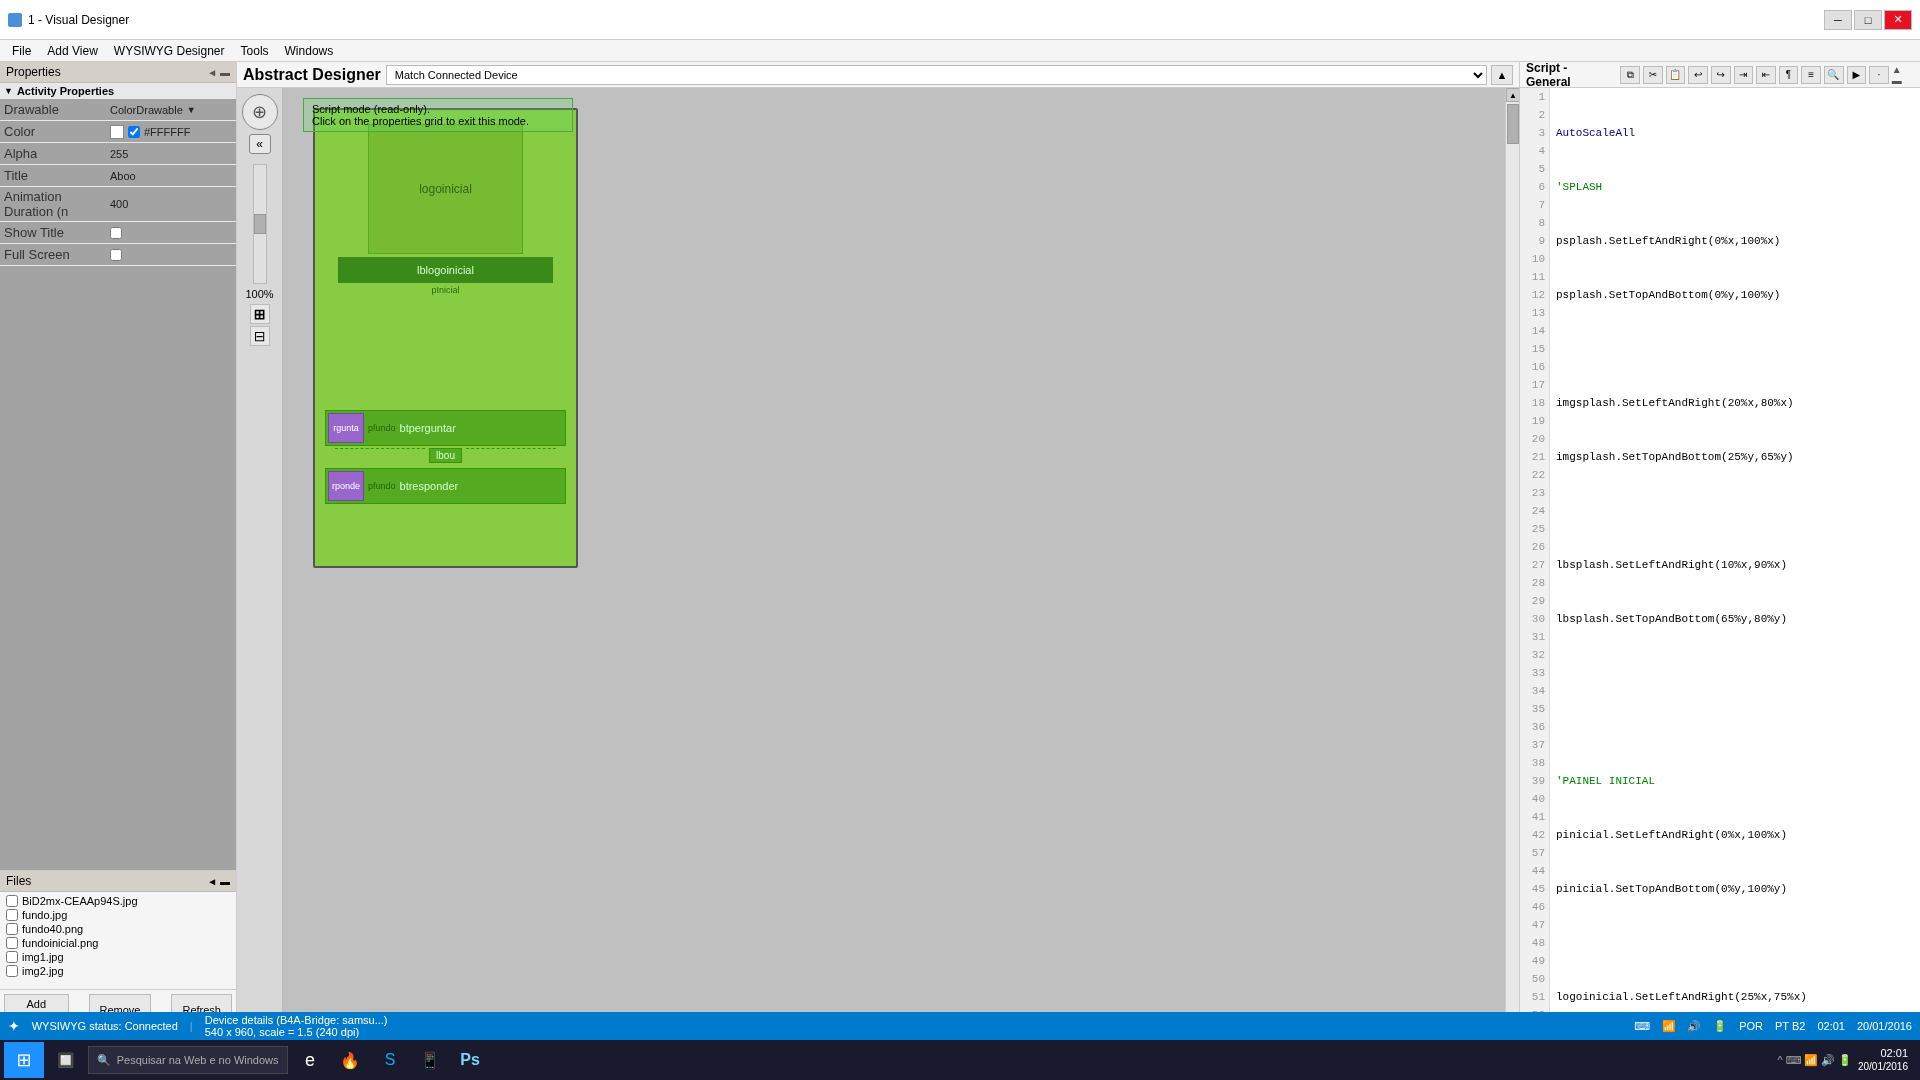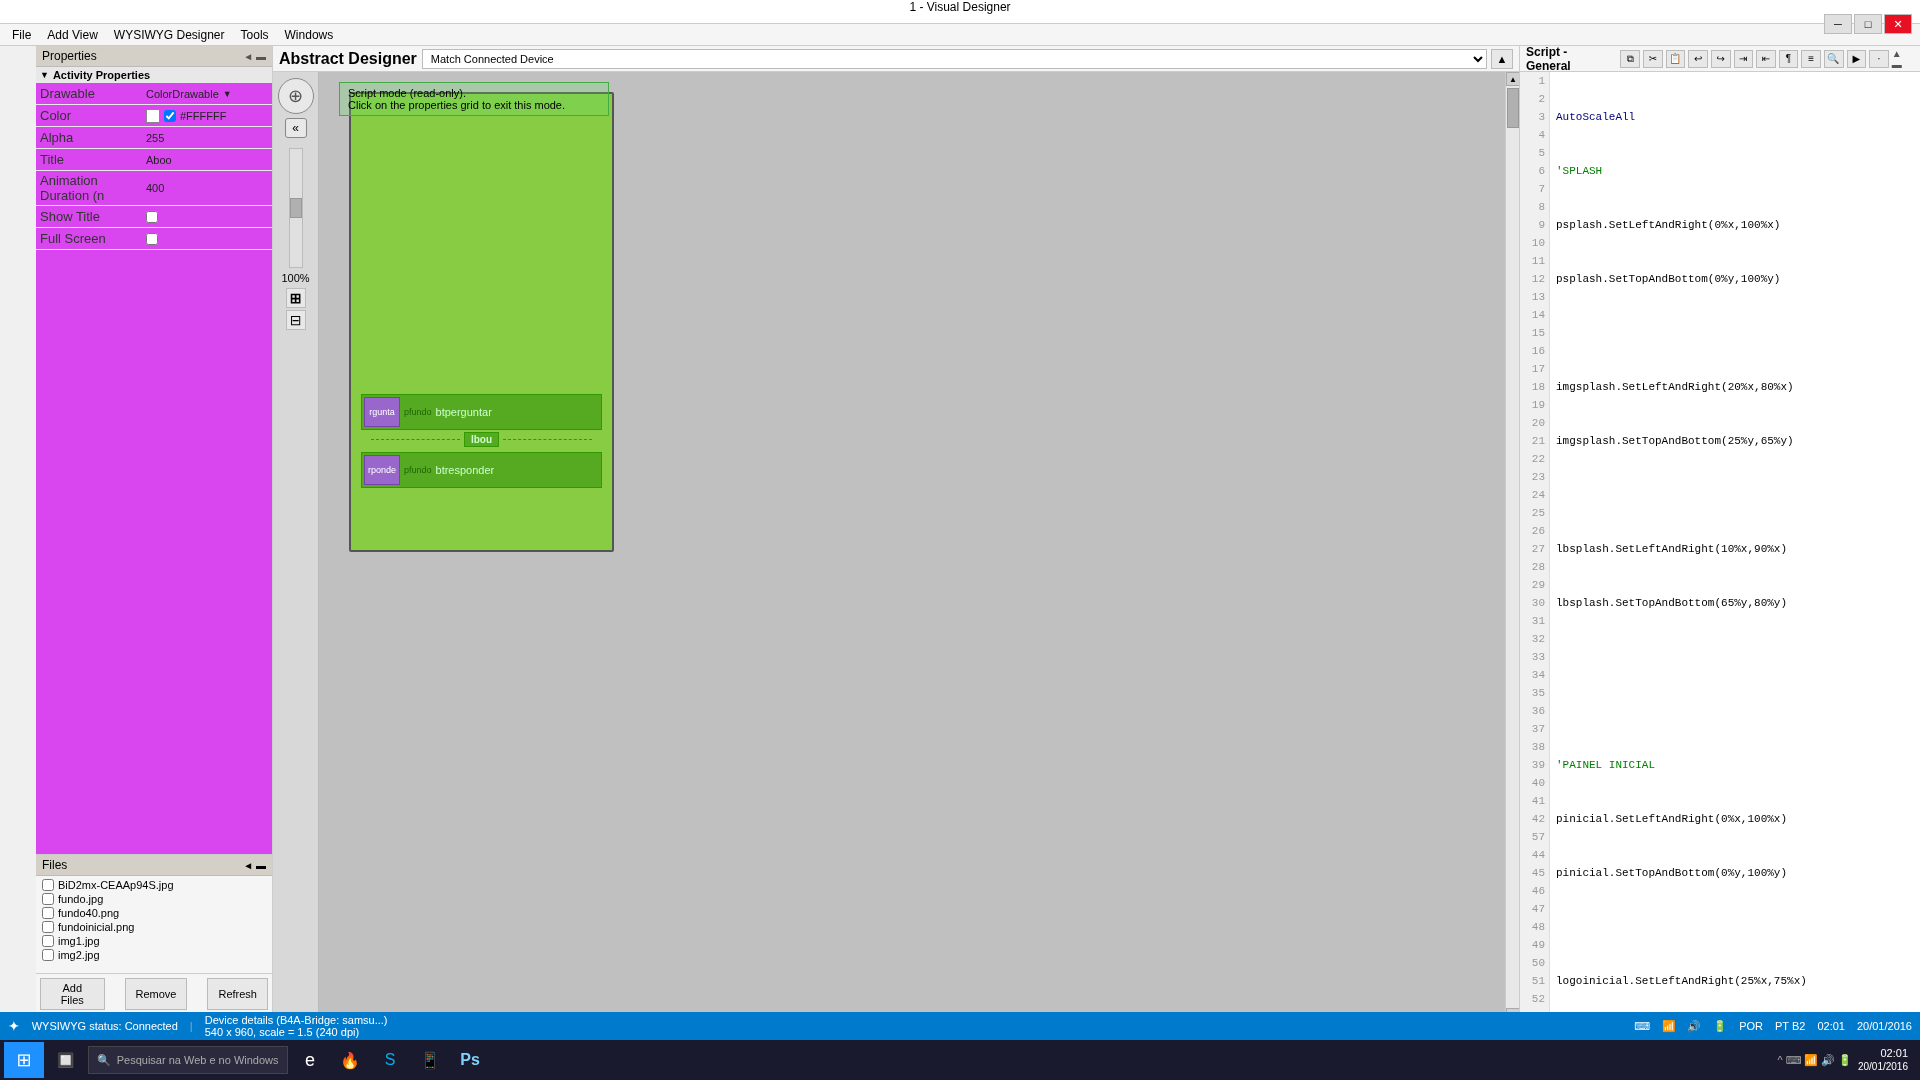--- a/index.html
+++ b/index.html
@@ -2,26 +2,25 @@
 <html><head>
   <meta charset="utf-8">
   <style>
     * { box-sizing: border-box; margin: 0; padding: 0; }
     body { font-family: 'Segoe UI', Arial, sans-serif; font-size: 12px; background: #f0f0f0; overflow: hidden; width: 1920px; height: 1080px; }
 
     
     #titlebar {
       background: #ffffff;
       border-bottom: 1px solid #ccc;
-      height: 24px;
+      height: 40px;
       display: flex;
       align-items: center;
       padding: 0 8px;
       font-size: 12px;
-      flex-direction: column;
     }
     #titlebar-icon { width: 16px; height: 16px; background: #4a90d9; margin-right: 6px; border-radius: 2px; }
     #titlebar-controls { display: flex; gap: 2px; }
     .titlebar-btn { width: 28px; height: 20px; background: #e0e0e0; border: 1px solid #bbb; display: flex; align-items: center; justify-content: center; cursor: pointer; font-size: 11px; }
 
     
     #menubar {
       background: #f5f5f5;
       border-bottom: 1px solid #ccc;
       height: 22px;
@@ -38,25 +37,24 @@
     
     #main-layout {
       display: flex;
       height: calc(1080px - 28px - 22px - 32px);
       width: 100%;
     }
 
     
     #left-panel {
       width: 237px;
-      background: #d946ef;
+      background: #a3a3a3;
       border-right: 1px solid #ccc;
       display: flex;
       flex-direction: column;
-      margin-left: 36px;
     }
     #properties-header {
       background: #d4d0c8;
       padding: 3px 6px;
       font-size: 12px;
       border-bottom: 1px solid #bbb;
       display: flex;
       align-items: center;
       justify-content: space-between;
     }
@@ -500,28 +498,36 @@
 
       <div id="canvas-area" style="flex:1;background:#c0c0c0;overflow:auto;position:relative;padding:10px 20px;">
 
         <div id="script-mode-overlay" style="position:absolute;top:10px;left:20px;width:270px;background:rgba(100,220,100,0.25);border:1px solid #44aa44;padding:4px 8px;font-size:11px;z-index:20;">
           <div>Script mode (read-only).</div>
           <div>Click on the properties grid to exit this mode.</div>
         </div>
 
         <div id="phone-mockup" style="margin-top:10px;margin-left:10px;width:265px;height:455px;background:#88cc44;border:2px solid #555;position:relative;overflow:hidden;">
 
+          <div style="position:absolute;top:0;left:0;right:0;height:300px;background:#88cc44;display:flex;flex-direction:column;align-items:center;">
+
+            <div style="margin-top:14px;width:155px;height:130px;background:#77bb33;border:1px solid #55aa22;display:flex;align-items:center;justify-content:center;color:#336611;font-size:12px;">logoinicial</div>
+
+            <div style="margin-top:3px;width:215px;height:26px;background:#3a8a1a;display:flex;align-items:center;justify-content:center;color:#ccffcc;font-size:11px;">lblogoinicial</div>
+
+            <div style="font-size:9px;color:#2a6a10;margin-top:2px;">pInicial</div>
+          </div>
 
           <div style="position:absolute;top:300px;left:10px;right:10px;height:36px;background:#55aa22;border:1px solid #339900;display:flex;align-items:center;">
             <div style="width:36px;height:30px;background:#9966cc;border:1px solid #7744aa;margin:2px;display:flex;align-items:center;justify-content:center;color:white;font-size:9px;">rgunta</div>
             <span style="font-size:9px;color:#226600;margin-left:2px;">pfundo</span>
             <span style="font-size:11px;color:#ccffcc;margin-left:4px;">btperguntar</span>
           </div>
 
-          <div style="position:absolute;top:338px;left:0;right:0;display:flex;align-items:center;justify-content:center;font-weight:bold;">
+          <div style="position:absolute;top:338px;left:0;right:0;display:flex;align-items:flex-start;justify-content:center;">
             <div style="flex:1;margin:0 4px 0 20px;border-top:1px dashed #339900;"></div>
             <div style="background:#55aa22;border:1px solid #339900;padding:1px 6px;font-size:10px;color:#ccffcc;">lbou</div>
             <div style="flex:1;margin:0 20px 0 4px;border-top:1px dashed #339900;"></div>
           </div>
 
           <div style="position:absolute;top:358px;left:10px;right:10px;height:36px;background:#55aa22;border:1px solid #339900;display:flex;align-items:center;">
             <div style="width:36px;height:30px;background:#9966cc;border:1px solid #7744aa;margin:2px;display:flex;align-items:center;justify-content:center;color:white;font-size:9px;">rponde</div>
             <span style="font-size:9px;color:#226600;margin-left:2px;">pfundo</span>
             <span style="font-size:11px;color:#ccffcc;margin-left:4px;">btresponder</span>
           </div>

